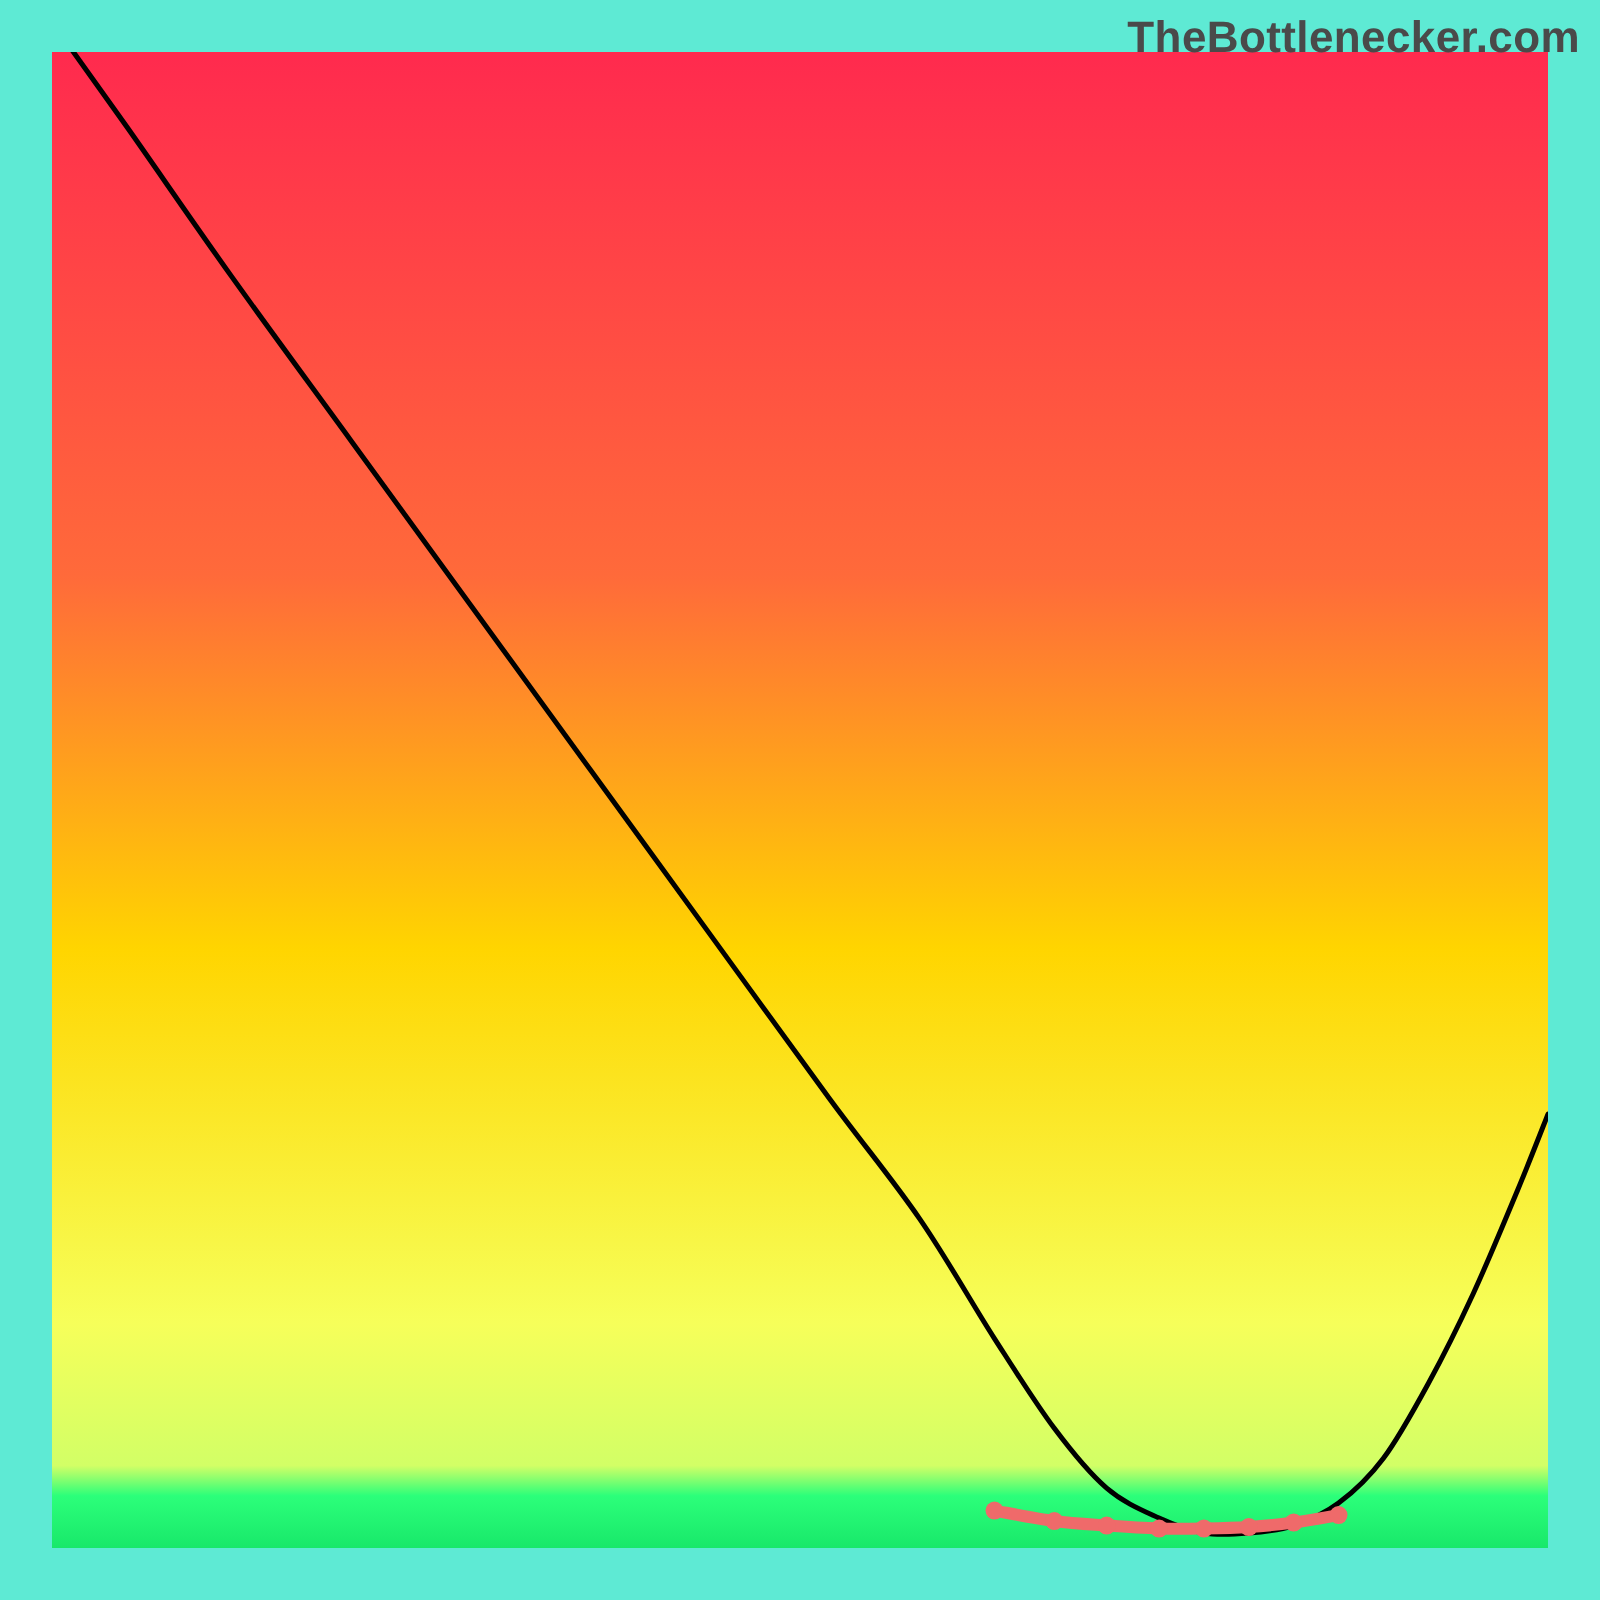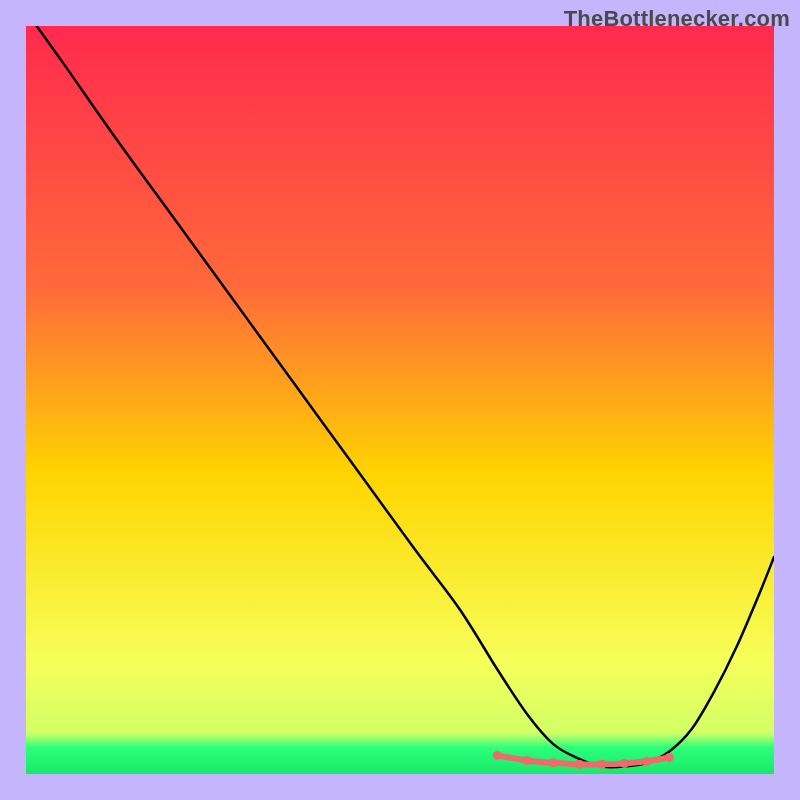--- a/index.html
+++ b/index.html
@@ -8,21 +8,21 @@
     width: 800px;
     height: 800px;
     background: #000;
     font-family: Arial, Helvetica, sans-serif;
     overflow: hidden;
   }
   .frame {
     position: relative;
     width: 800px;
     height: 800px;
-    background: #c4b5fd;
+    background: #5eead4;
   }
   .watermark {
     position: absolute;
     top: 6px;
     right: 10px;
     color: #4a4a4a;
     font-size: 22px;
     font-weight: bold;
     letter-spacing: 0.2px;
     z-index: 20;

